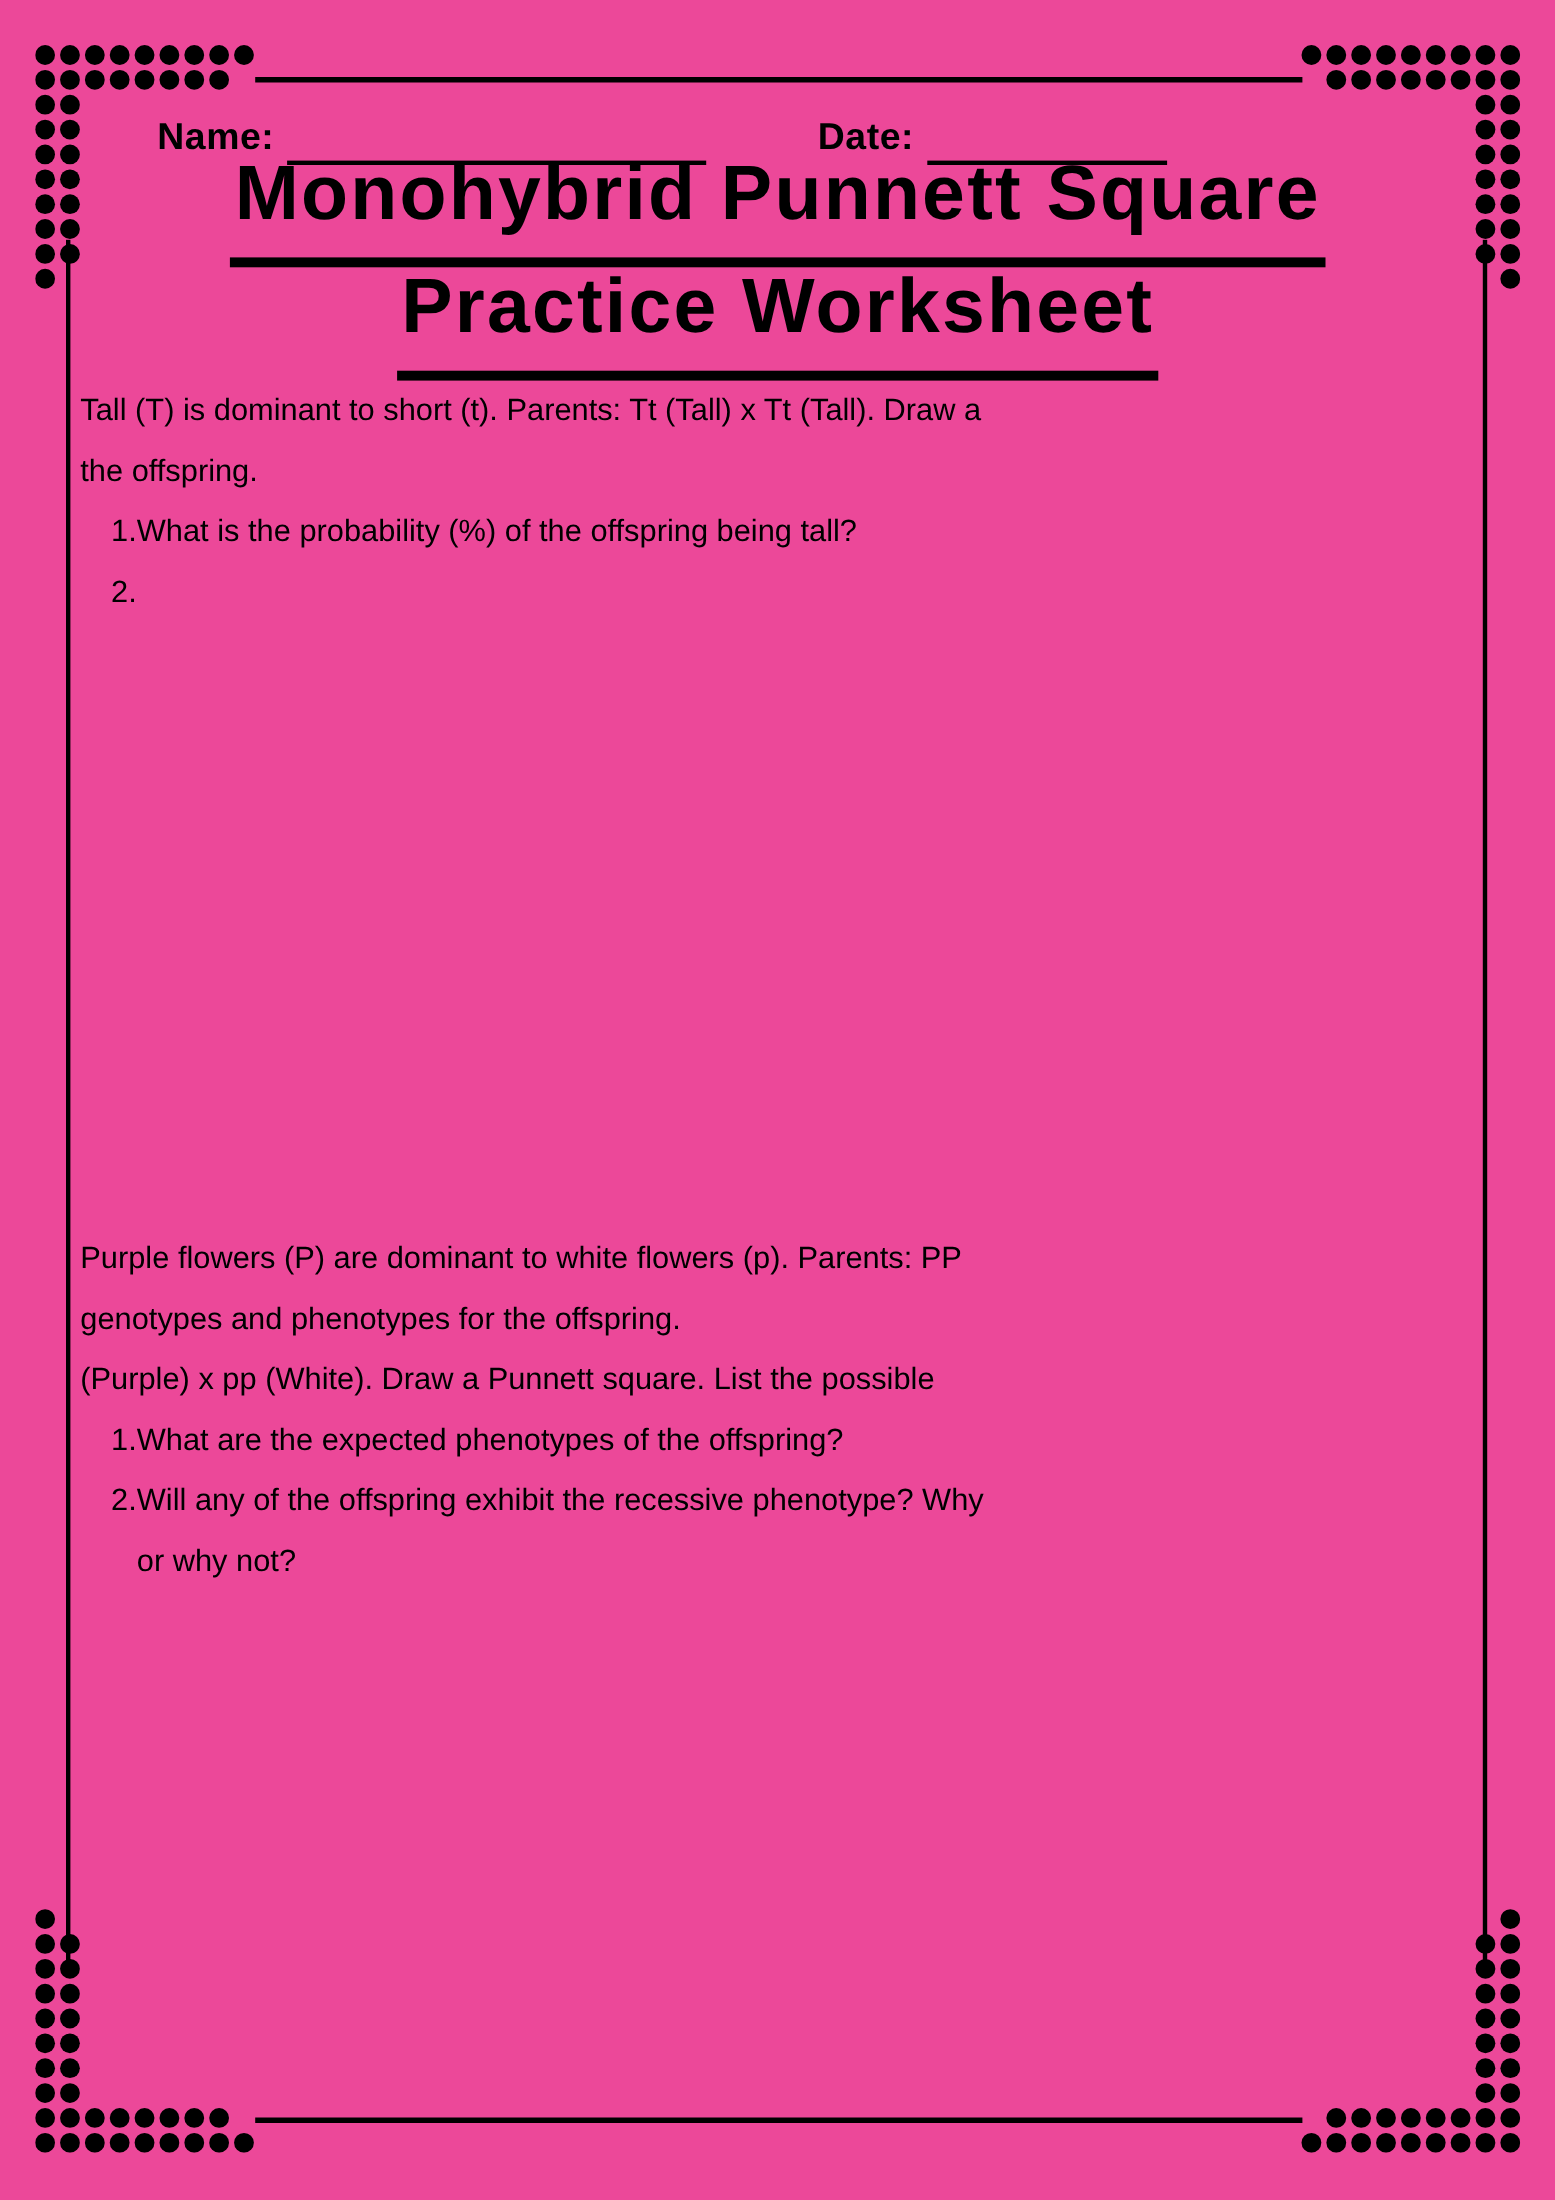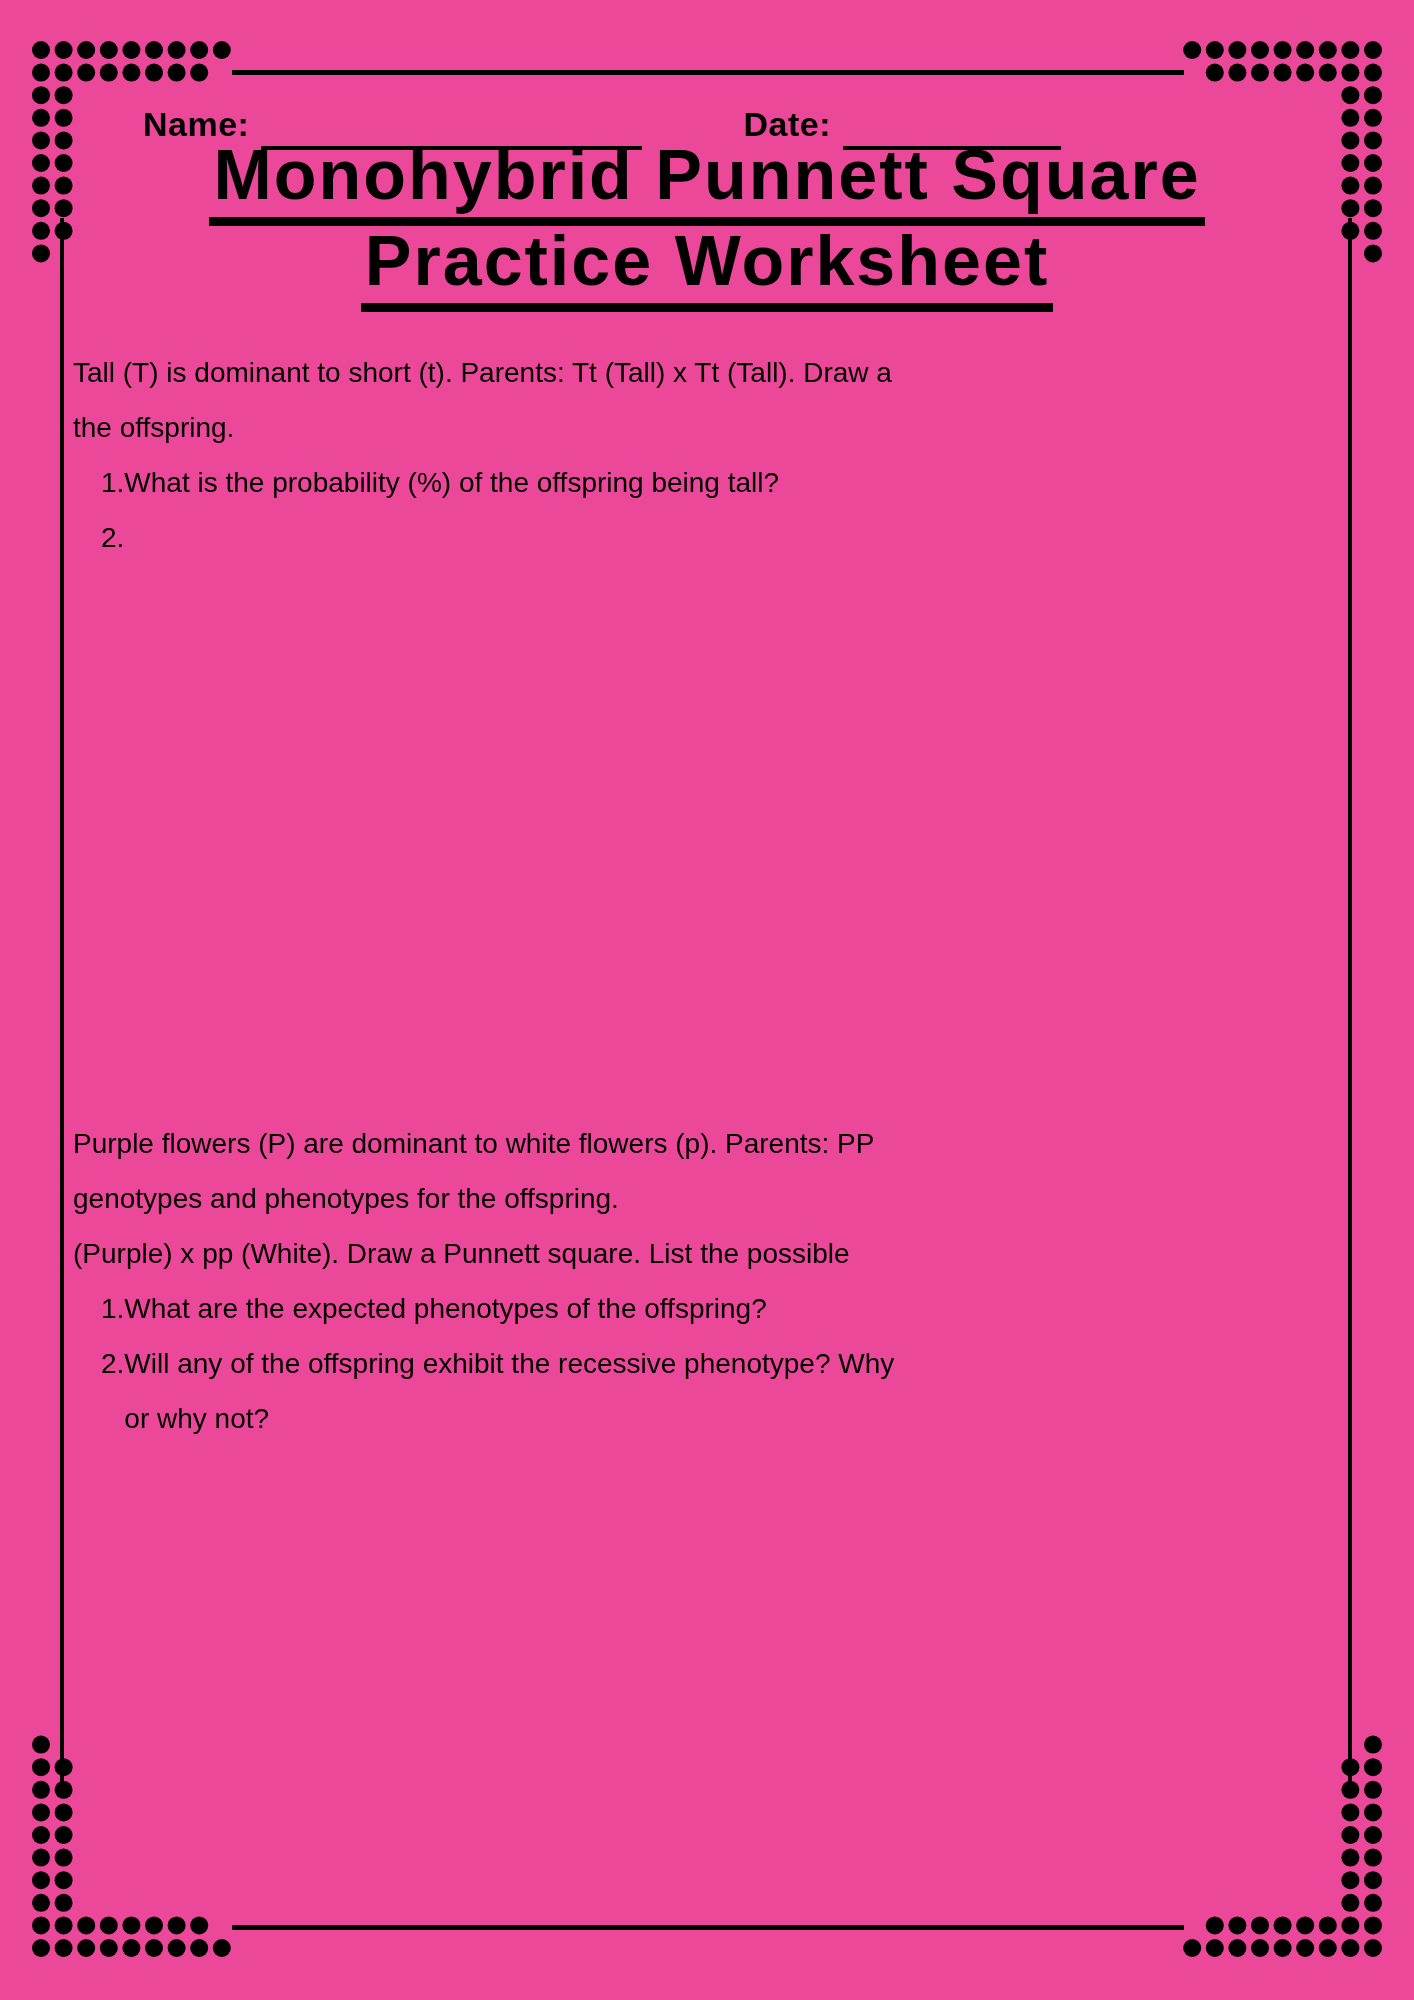--- a/index.html
+++ b/index.html
@@ -27,21 +27,21 @@
   }
   .blank{height:0;border-bottom:4px solid #000;}
   #name-blank{width:381px;margin-left:12px;}
   #date-blank{width:218px;margin-left:12px;}
   .date-label{margin-left:101px;}
   
   .title{
     position:absolute;left:62px;top:140px;width:1290px;text-align:center;
     font-weight:700;font-size:70px;letter-spacing:2px;line-height:1;
   }
-  .t-line{display:inline-block;border-bottom:9px solid #000;padding:0 4px 7px;}
+  .t-line{display:inline-block;border-bottom:9px solid #000;padding:0 4px 24px;}
   .t-row2{margin-top:0;}
   
   .problem{position:absolute;left:73px;font-size:28px;line-height:55px;}
   #problem1{top:345px;}
   #problem2{top:1116px;}
   .pline{white-space:nowrap;}
   .questions{padding-left:28px;}
   .q{display:flex;}
   .q-num{flex:none;white-space:nowrap;}
   .q-text{flex:none;}

